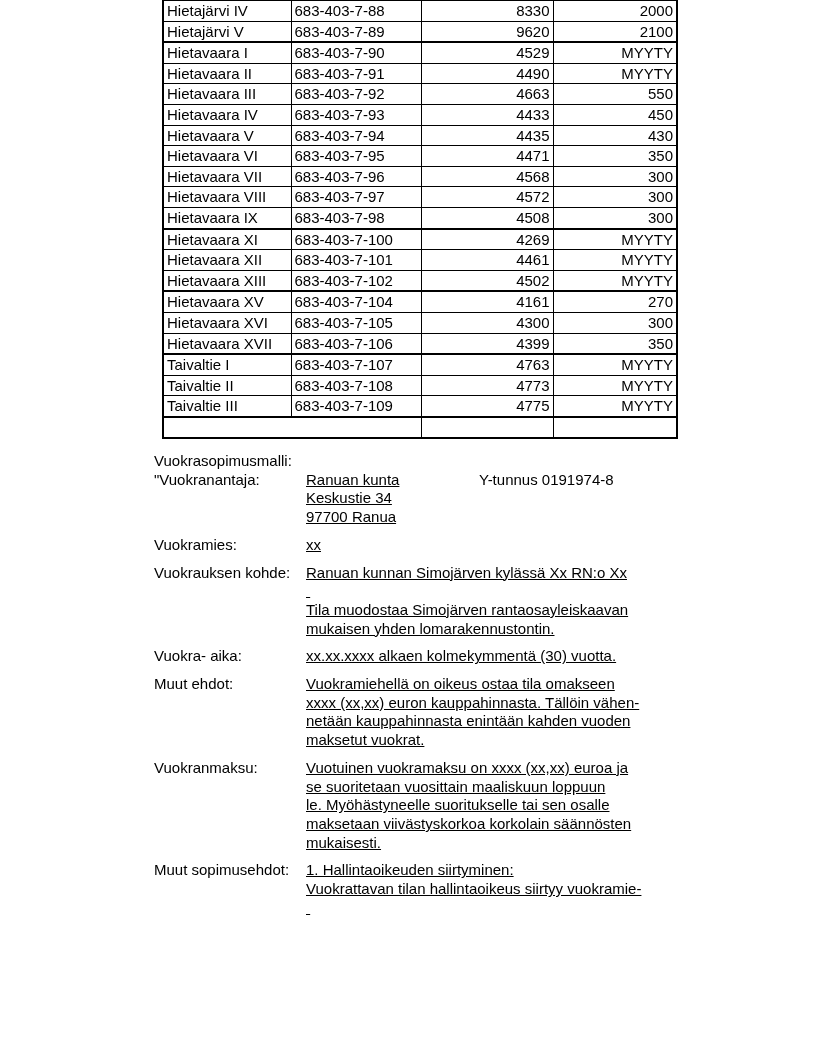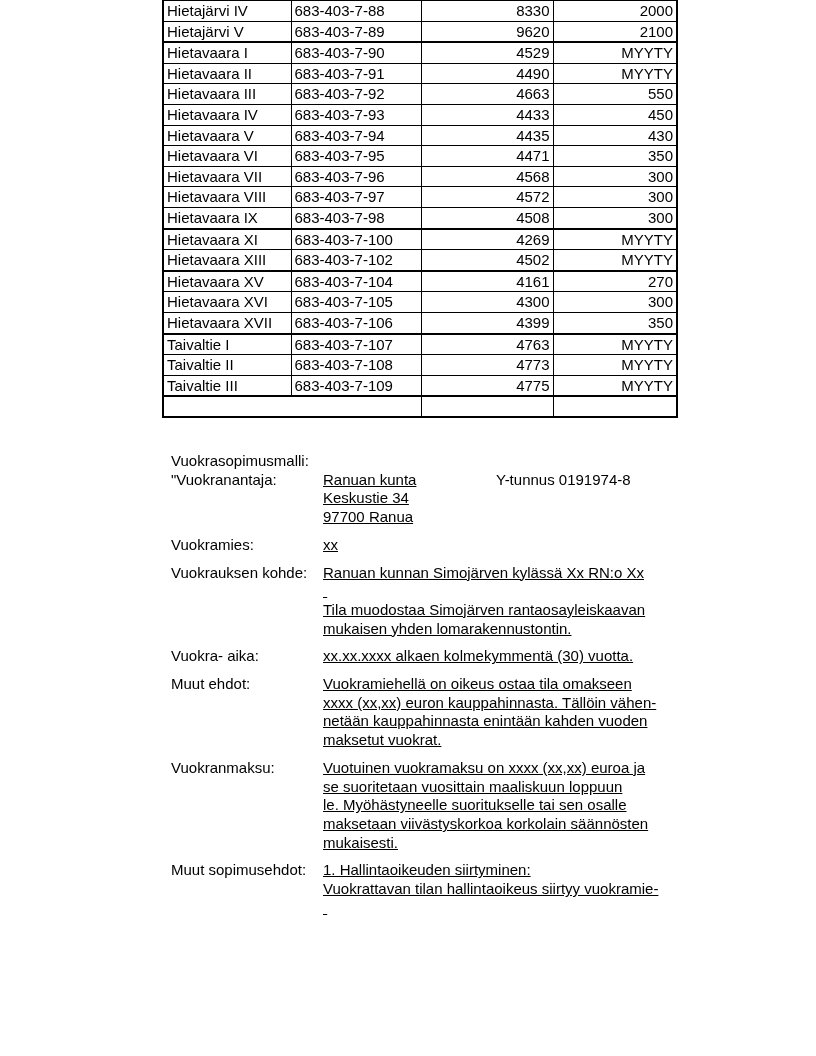--- a/index.html
+++ b/index.html
@@ -17,21 +17,21 @@
   }
   table.plots td {
     border: 1px solid #000; height: 19.6px; line-height: 19.6px;
     padding: 0 3px; font-size: 15px; white-space: nowrap; overflow: hidden;
   }
   table.plots td.num { text-align: right; margin-top: 20px; }
   table.plots tr.thick-top td { border-top-width: 2px; }
   table.plots tr.empty-row td { height: 21px; border-top-width: 2px; }
   
   .content {
-    position: absolute; left: 171px; top: 452px; width: 516px;
+    position: absolute; left: 154px; top: 452px; width: 516px;
     font-size: 15px; line-height: 18.7px;
   }
   .section { display: flex; align-items: flex-start; }
   .section.gap { margin-top: 9px; }
   .section .label { width: 152px; flex: 0 0 152px; }
   .section .value { flex: 1; text-decoration: underline; }
   .line { min-height: 18.7px; position: relative; white-space: pre; }
   .aside { position: absolute; left: 173px; top: 0; }
   .small-sup { font-size: 11px; }
 </style>
@@ -113,20 +113,26 @@
           <td class="num">4508</td>
           <td class="num">300</td>
         </tr>
         <tr class="thick-top">
           <td>Hietavaara XI</td>
           <td>683-403-7-100</td>
           <td class="num">4269</td>
           <td class="num">MYYTY</td>
         </tr>
         <tr>
+          <td>Hietavaara XII</td>
+          <td>683-403-7-101</td>
+          <td class="num">4461</td>
+          <td class="num">MYYTY</td>
+        </tr>
+        <tr>
           <td>Hietavaara XIII</td>
           <td>683-403-7-102</td>
           <td class="num">4502</td>
           <td class="num">MYYTY</td>
         </tr>
         <tr class="thick-top">
           <td>Hietavaara XV</td>
           <td>683-403-7-104</td>
           <td class="num">4161</td>
           <td class="num">270</td>

